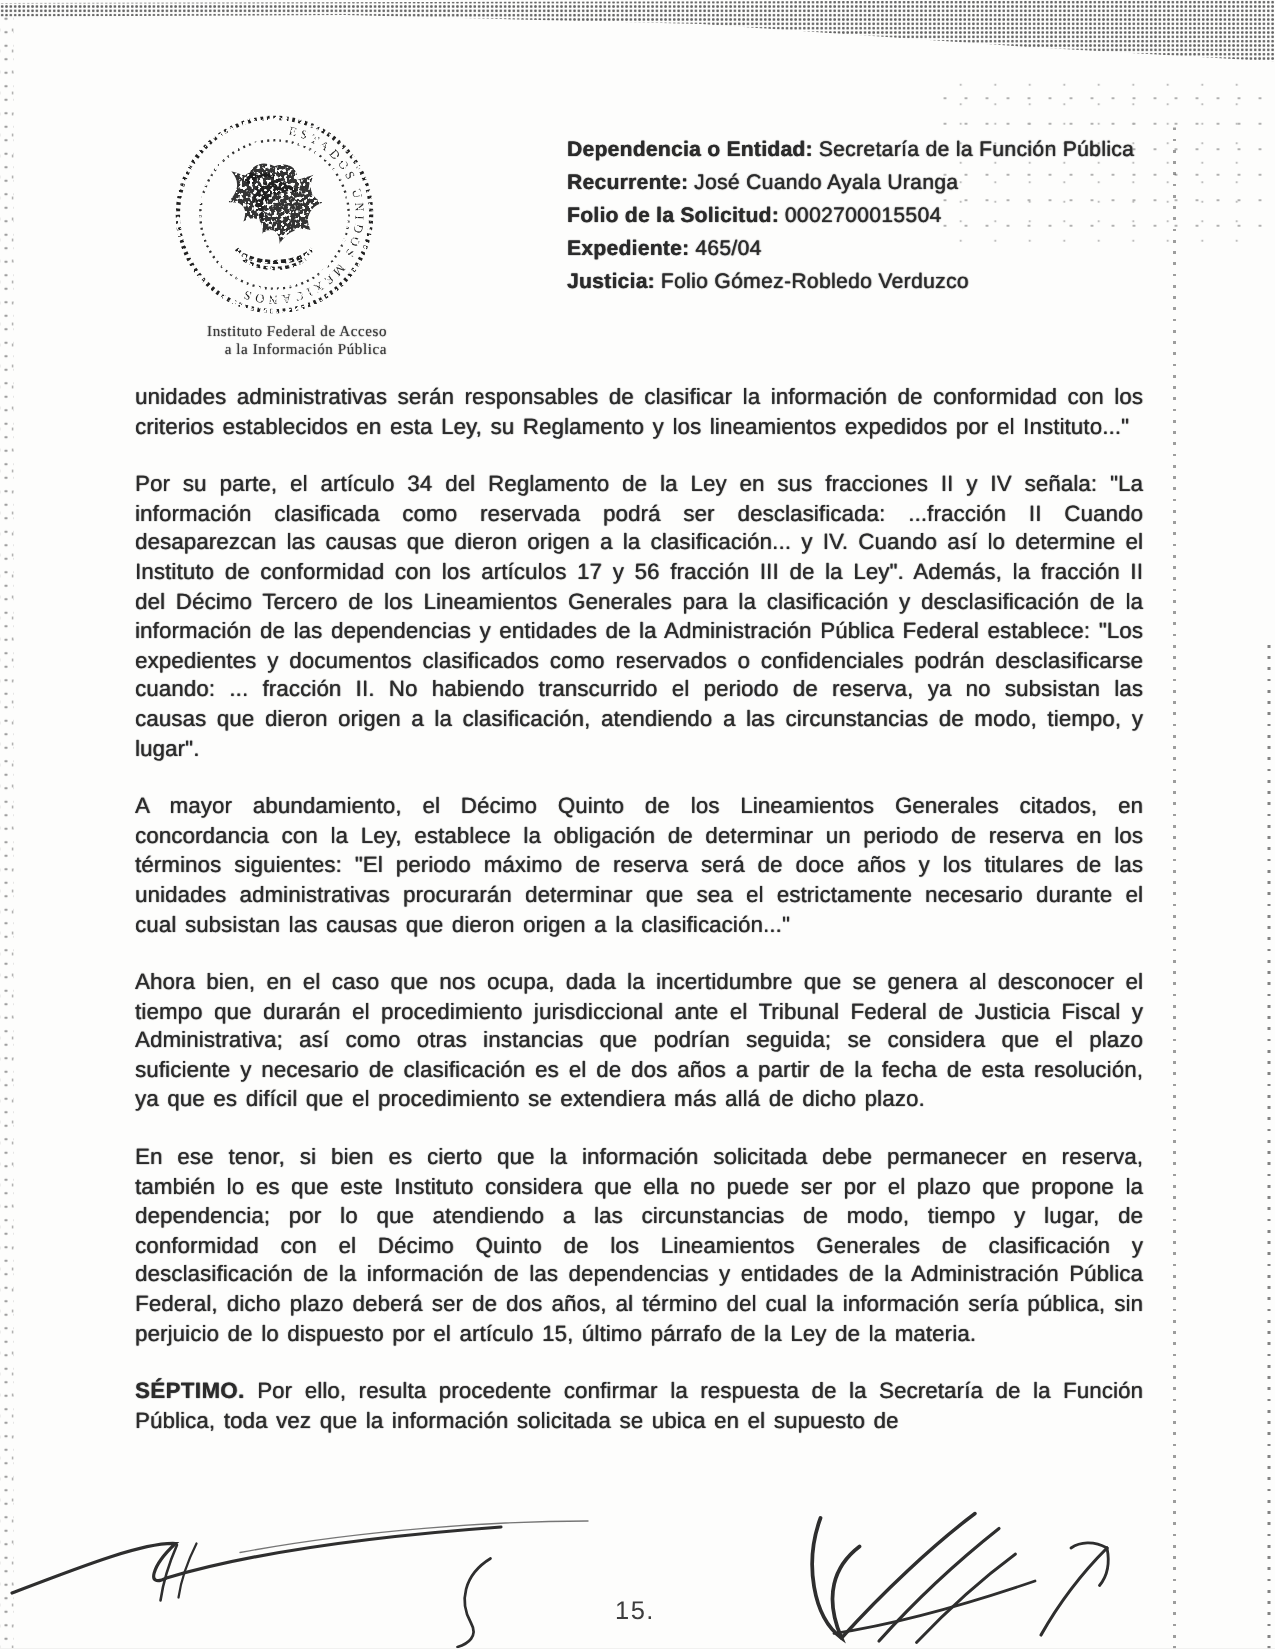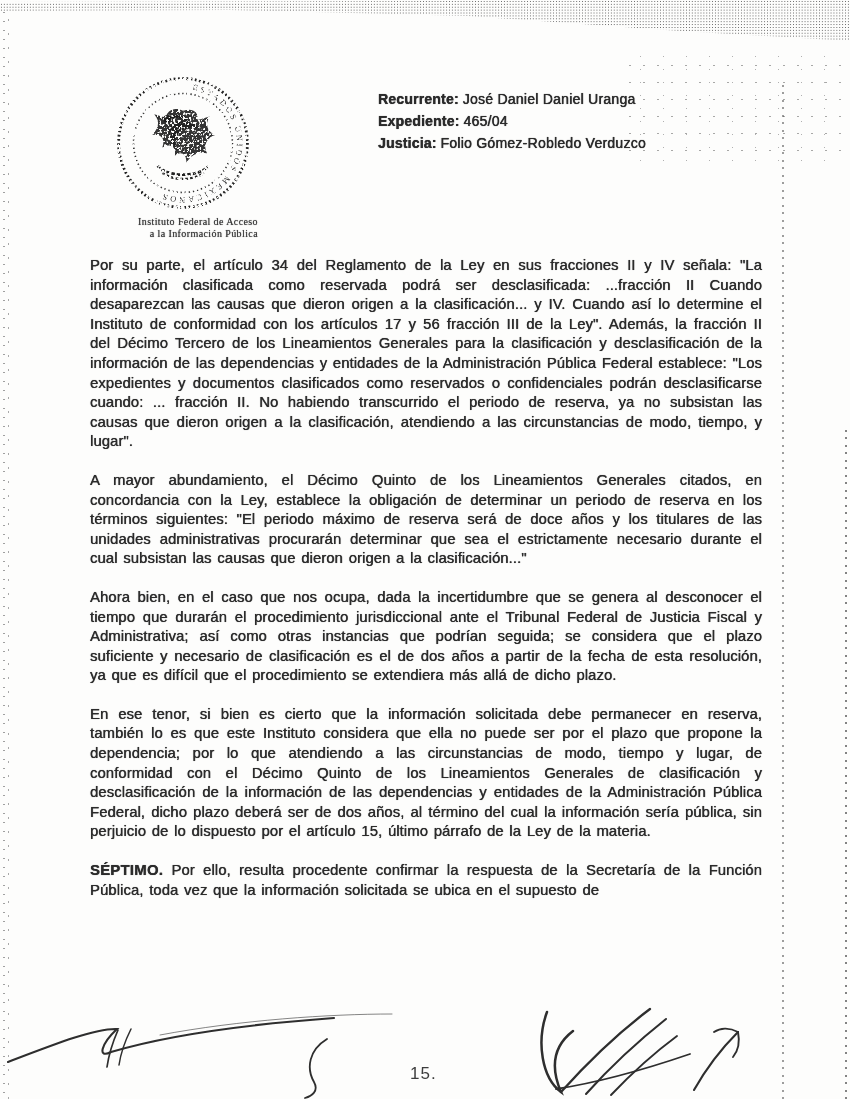--- a/index.html
+++ b/index.html
@@ -111,35 +111,44 @@
         <path fill="none" stroke="#222" stroke-width="2" d="M42 86 C52 93 68 93 78 86" stroke-dasharray="2.4 1.8"></path>
       </g>
     </svg>
     <div class="seal-caption">
       <div>Instituto Federal de Acceso</div>
       <div>a la Información Pública</div>
     </div>
   </div>
 
   <div class="hdr">
+    <div class="hline wrap">
+      <span class="hlabel">Dependencia o Entidad:</span>
+      <span class="hvalue">Secretaría de la Función Pública</span>
+    </div>
     <div class="hline">
       <span class="hlabel">Recurrente:</span>
-      <span class="hvalue">José Daniel Daniel Uranga</span>
+      <span class="hvalue">José Cuando Ayala Uranga</span>
+    </div>
+    <div class="hline">
+      <span class="hlabel">Folio de la Solicitud:</span>
+      <span class="hvalue">0002700015504</span>
     </div>
     <div class="hline">
       <span class="hlabel">Expediente:</span>
       <span class="hvalue">465/04</span>
     </div>
     <div class="hline">
       <span class="hlabel">Justicia:</span>
       <span class="hvalue">Folio Gómez-Robledo Verduzco</span>
     </div>
   </div>
 
   <div class="doc-body">
+    <p>unidades administrativas serán responsables de clasificar la información de conformidad con los criterios establecidos en esta Ley, su Reglamento y los lineamientos expedidos por el Instituto..."</p>
     <p>Por su parte, el artículo 34 del Reglamento de la Ley en sus fracciones II y IV señala: "La información clasificada como reservada podrá ser desclasificada: ...fracción II Cuando desaparezcan las causas que dieron origen a la clasificación... y IV. Cuando así lo determine el Instituto de conformidad con los artículos 17 y 56 fracción III de la Ley". Además, la fracción II del Décimo Tercero de los Lineamientos Generales para la clasificación y desclasificación de la información de las dependencias y entidades de la Administración Pública Federal establece: "Los expedientes y documentos clasificados como reservados o confidenciales podrán desclasificarse cuando: ... fracción II. No habiendo transcurrido el periodo de reserva, ya no subsistan las causas que dieron origen a la clasificación, atendiendo a las circunstancias de modo, tiempo, y lugar".</p>
     <p>A mayor abundamiento, el Décimo Quinto de los Lineamientos Generales citados, en concordancia con la Ley, establece la obligación de determinar un periodo de reserva en los términos siguientes: "El periodo máximo de reserva será de doce años y los titulares de las unidades administrativas procurarán determinar que sea el estrictamente necesario durante el cual subsistan las causas que dieron origen a la clasificación..."</p>
     <p>Ahora bien, en el caso que nos ocupa, dada la incertidumbre que se genera al desconocer el tiempo que durarán el procedimiento jurisdiccional ante el Tribunal Federal de Justicia Fiscal y Administrativa; así como otras instancias que podrían seguida; se considera que el plazo suficiente y necesario de clasificación es el de dos años a partir de la fecha de esta resolución, ya que es difícil que el procedimiento se extendiera más allá de dicho plazo.</p>
     <p>En ese tenor, si bien es cierto que la información solicitada debe permanecer en reserva, también lo es que este Instituto considera que ella no puede ser por el plazo que propone la dependencia; por lo que atendiendo a las circunstancias de modo, tiempo y lugar, de conformidad con el Décimo Quinto de los Lineamientos Generales de clasificación y desclasificación de la información de las dependencias y entidades de la Administración Pública Federal, dicho plazo deberá ser de dos años, al término del cual la información sería pública, sin perjuicio de lo dispuesto por el artículo 15, último párrafo de la Ley de la materia.</p>
     <p><span class="lead">SÉPTIMO.</span><span> Por ello, resulta procedente confirmar la respuesta de la Secretaría de la Función Pública, toda vez que la información solicitada se ubica en el supuesto de</span></p>
   </div>
 
   <svg class="sig-layer" viewBox="0 0 850 97">
     <g fill="none" stroke="#2e2e2e" stroke-linecap="round">
 

